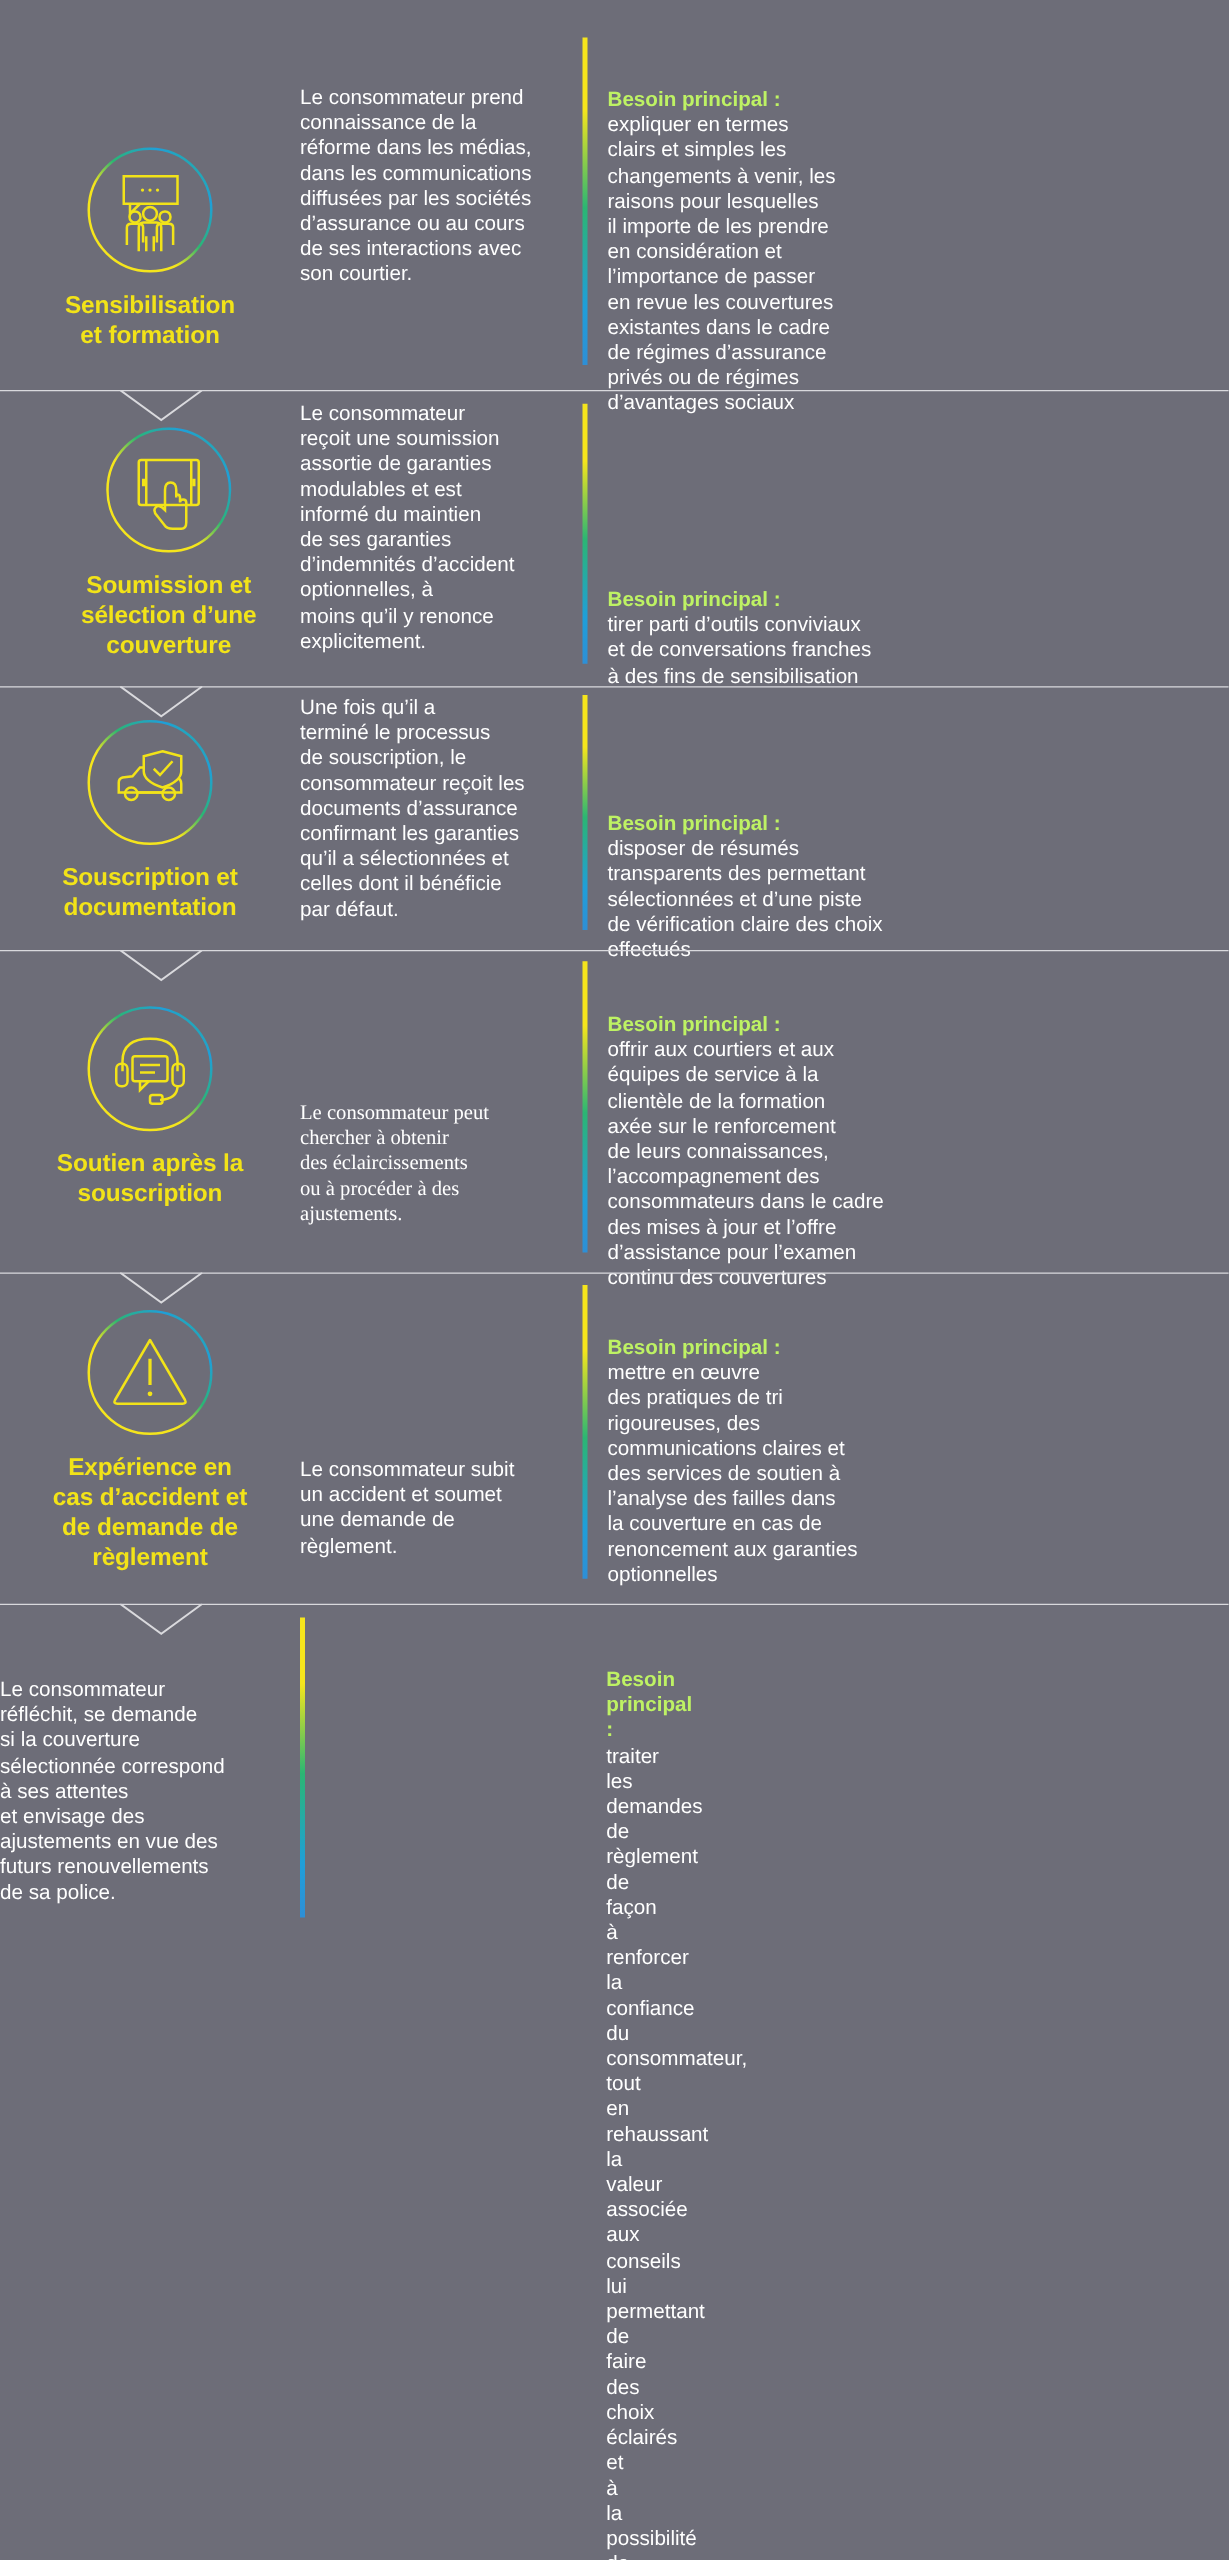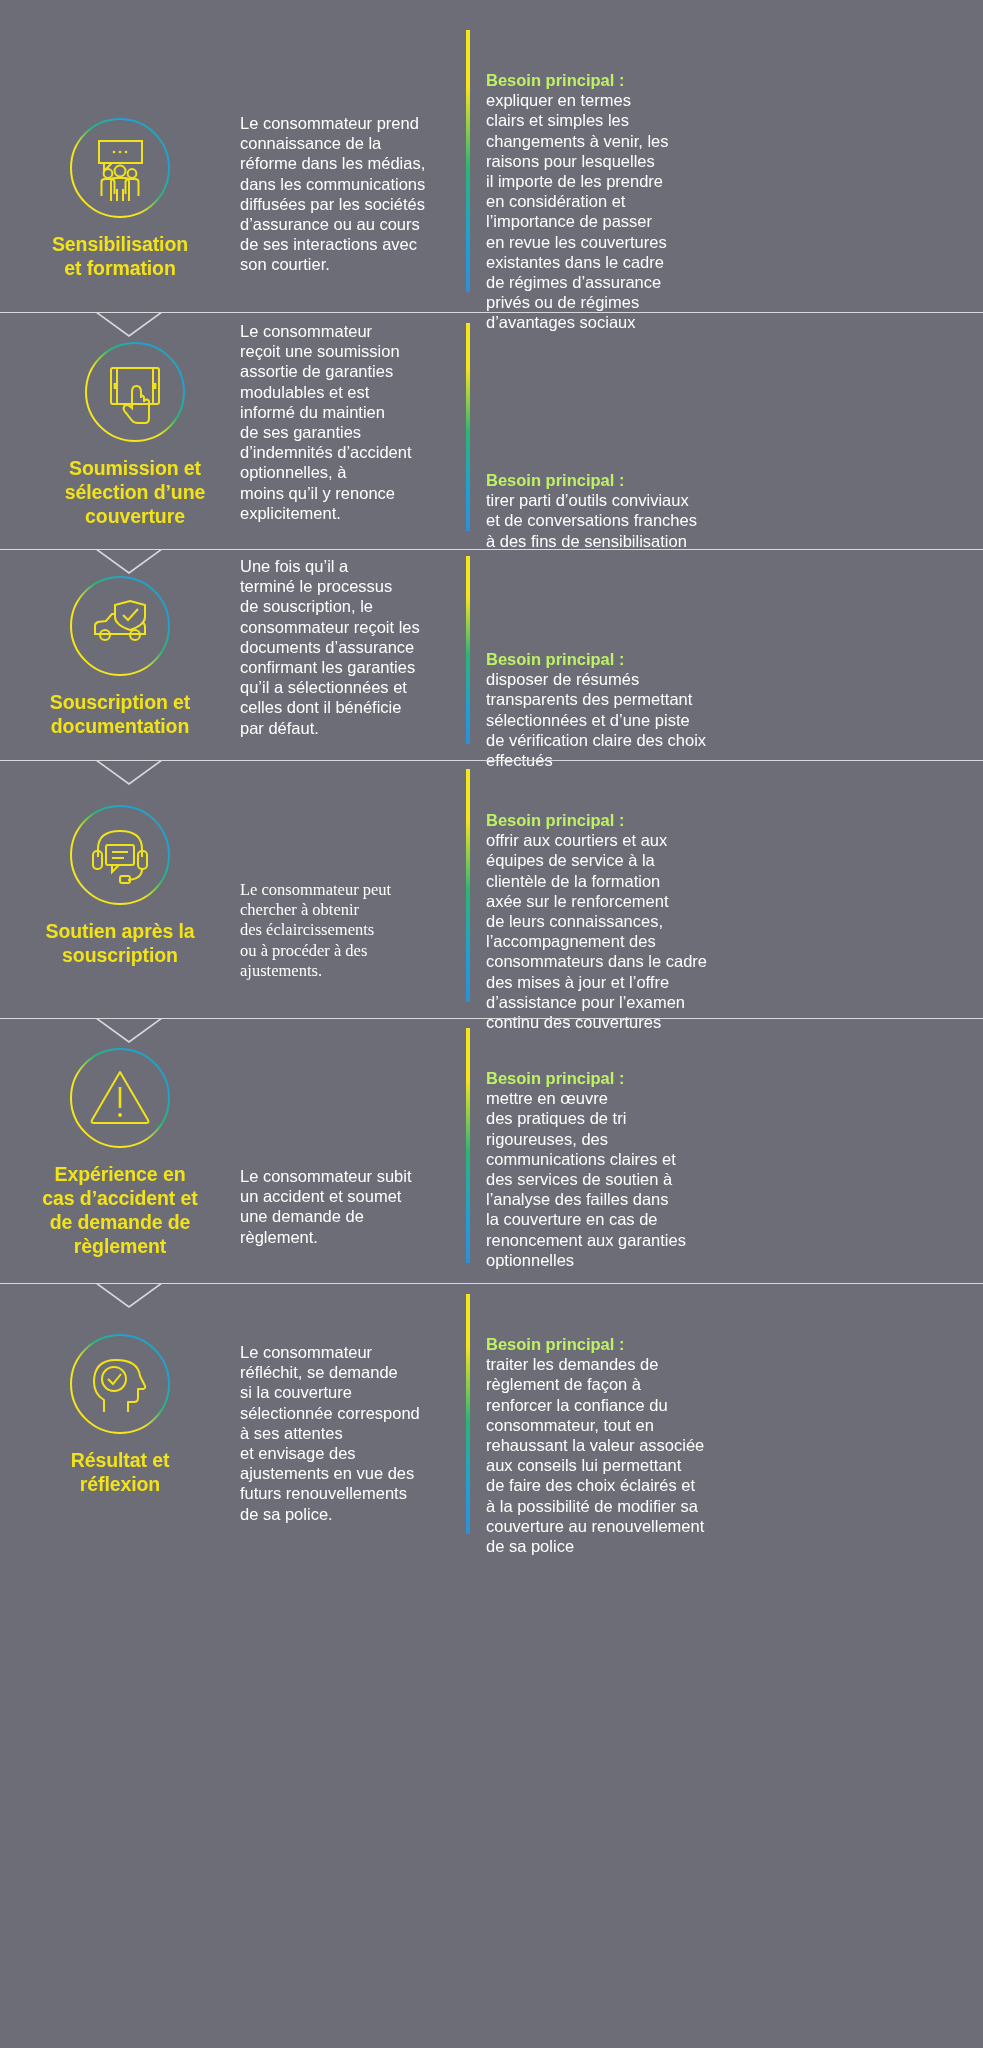--- a/index.html
+++ b/index.html
@@ -136,21 +136,21 @@
           <path d="M70.5 80 L70.5 66 Q70.5 63 67 63 L61 63 Q57.5 63 57.5 66 L57.5 78" fill="none" stroke="#f2e318" stroke-width="2"></path>
           <circle cx="52" cy="55" r="5.5" fill="none" stroke="#f2e318" stroke-width="2"></circle>
           <path d="M43 85 L43 66 Q43 62 47 62 L57 62 Q61 62 61 66 L61 85" fill="none" stroke="#f2e318" stroke-width="2"></path>
           <path d="M49 85 L49 73 M55 85 L55 73" fill="none" stroke="#f2e318" stroke-width="2"></path>
         </svg>
       </div>
       <div class="stage-title" style="white-space: pre-line;">Sensibilisation
 et formation</div>
     </div>
 
-    <div class="desc-col va-top" style="padding-top:113px;">
+    <div class="desc-col va-top" style="padding-top:68px;">
       <span class="desc-body" style="white-space: pre-line;">Le consommateur prend
 connaissance de la
 réforme dans les médias,
 dans les communications
 diffusées par les sociétés
 d’assurance ou au cours
 de ses interactions avec
 son courtier.</span>
     </div>
 
@@ -420,41 +420,20 @@
 
   <div class="divider">
     <div class="notch">
       <svg width="66" height="26" viewBox="0 0 66 26">
           <path d="M0 0 L33 24 L66 0" fill="none" stroke="#d9d9dd" stroke-width="1.6"></path>
         </svg>
     </div>
   </div>
 
   <div class="stage" style="height:278px;">
-    <div class="icon-col" style="padding-top:48px;">
-      <div class="icon-ring">
-        <svg viewBox="0 0 104 104">
-          <defs>
-            <linearGradient id="g6" x1="0" y1="1" x2="1" y2="0">
-              <stop offset="0%" stop-color="#f5e51c"></stop>
-                <stop offset="40%" stop-color="#f5e51c"></stop>
-              <stop offset="58%" stop-color="#2bb673"></stop>
-                <stop offset="80%" stop-color="#1f9fd9"></stop>
-              <stop offset="100%" stop-color="#2bb673"></stop>
-            </linearGradient>
-          </defs>
-          <circle cx="52" cy="52" r="49" fill="none" stroke="url(#g6)" stroke-width="2"></circle>
-          <path d="M36 80 L36 68 Q26 62 26 50 Q26 28 48 28 Q70 28 72 44 L77 54 Q78 56 75 57 L70 57 L70 66 Q70 70 66 70 L60 70 L60 80" fill="none" stroke="#f2e318" stroke-width="2" stroke-linejoin="round"></path>
-          <circle cx="46" cy="47" r="12" fill="none" stroke="#f2e318" stroke-width="2"></circle>
-          <path d="M40 47 L45 52 L53 42" fill="none" stroke="#f2e318" stroke-width="2"></path>
-        </svg>
-      </div>
-      <div class="stage-title" style="white-space: pre-line;">Résultat et
-réflexion</div>
-    </div>
 
     <div class="desc-col va-top" style="padding-top:58px;">
       <span class="desc-body" style="white-space: pre-line;">Le consommateur
 réfléchit, se demande
 si la couverture
 sélectionnée correspond
 à ses attentes
 et envisage des
 ajustements en vue des
 futurs renouvellements

